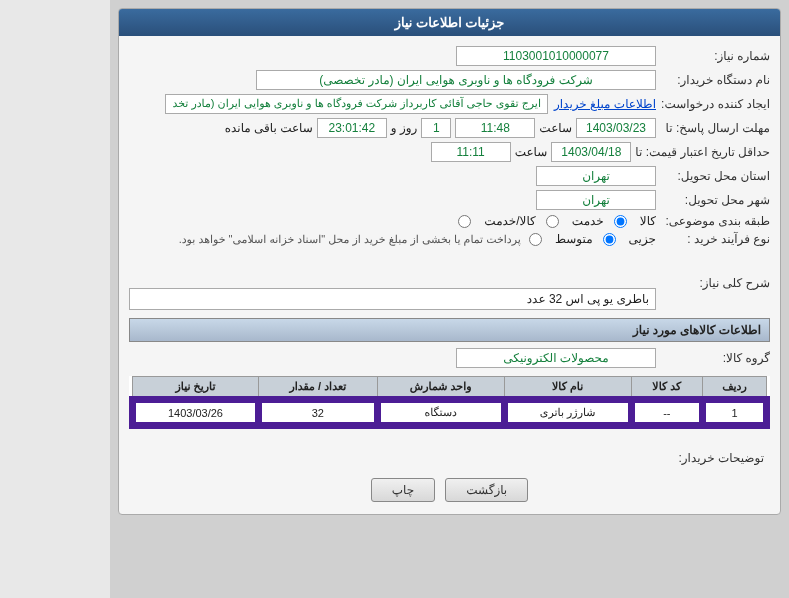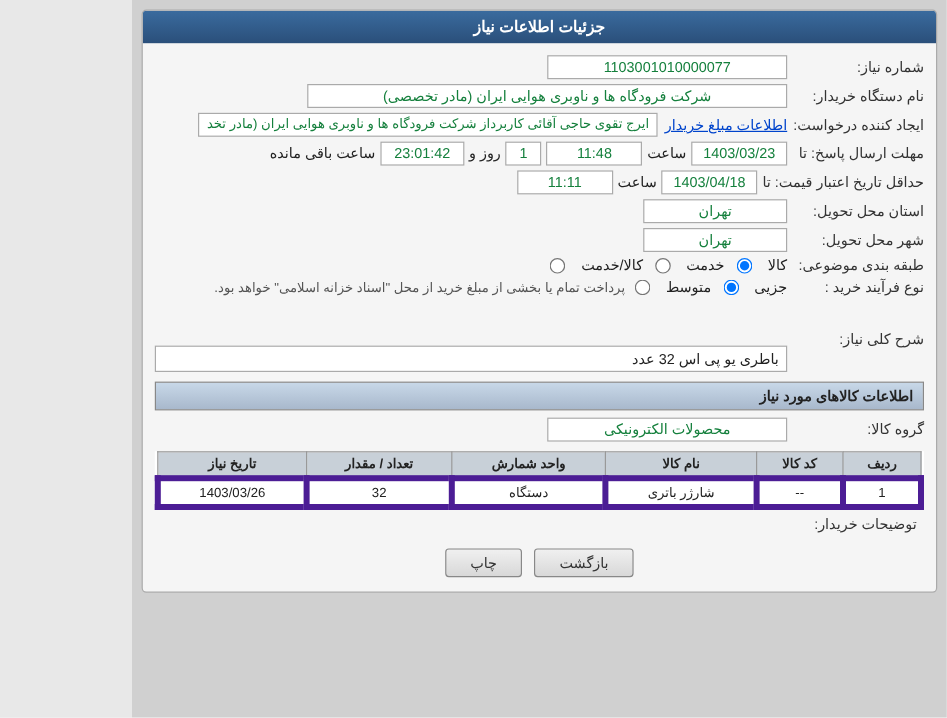--- a/index.html
+++ b/index.html
@@ -87,21 +87,21 @@
       background: white;
     }
     .data-table th {
       background: #c8d0d8;
       border: 1px solid #999;
       padding: 3px 6px;
       text-align: center;
       font-size: 11px;
     }
     .data-table td {
-      border: 5px solid #4c1d95;
+      border: 7px solid #4c1d95;
       padding: 3px 6px;
       text-align: center;
       font-size: 11px;
     }
     .description-box {
       background: white;
       border: 1px solid #aaa;
       padding: 6px;
       margin: 6px 0;
       font-size: 11px;
@@ -306,21 +306,21 @@
                 <td>--</td>
                 <td>شارژر باتری</td>
                 <td>دستگاه</td>
                 <td>32</td>
                 <td>1403/03/26</td>
               </tr>
             </tbody>
         </table>
       </div>
 
-      <div class="tr-row" style="margin-top:0;align-items:center;">
+      <div class="tr-row" style="margin-top:17px;align-items:center;">
         <div class="label-cell desc-label">توضیحات خریدار:</div>
       </div>
 
       <div class="footer-buttons">
         <button class="btn btn-back">بازگشت</button>
         <button class="btn btn-print">چاپ</button>
       </div>
 
     </div>
   </div>

